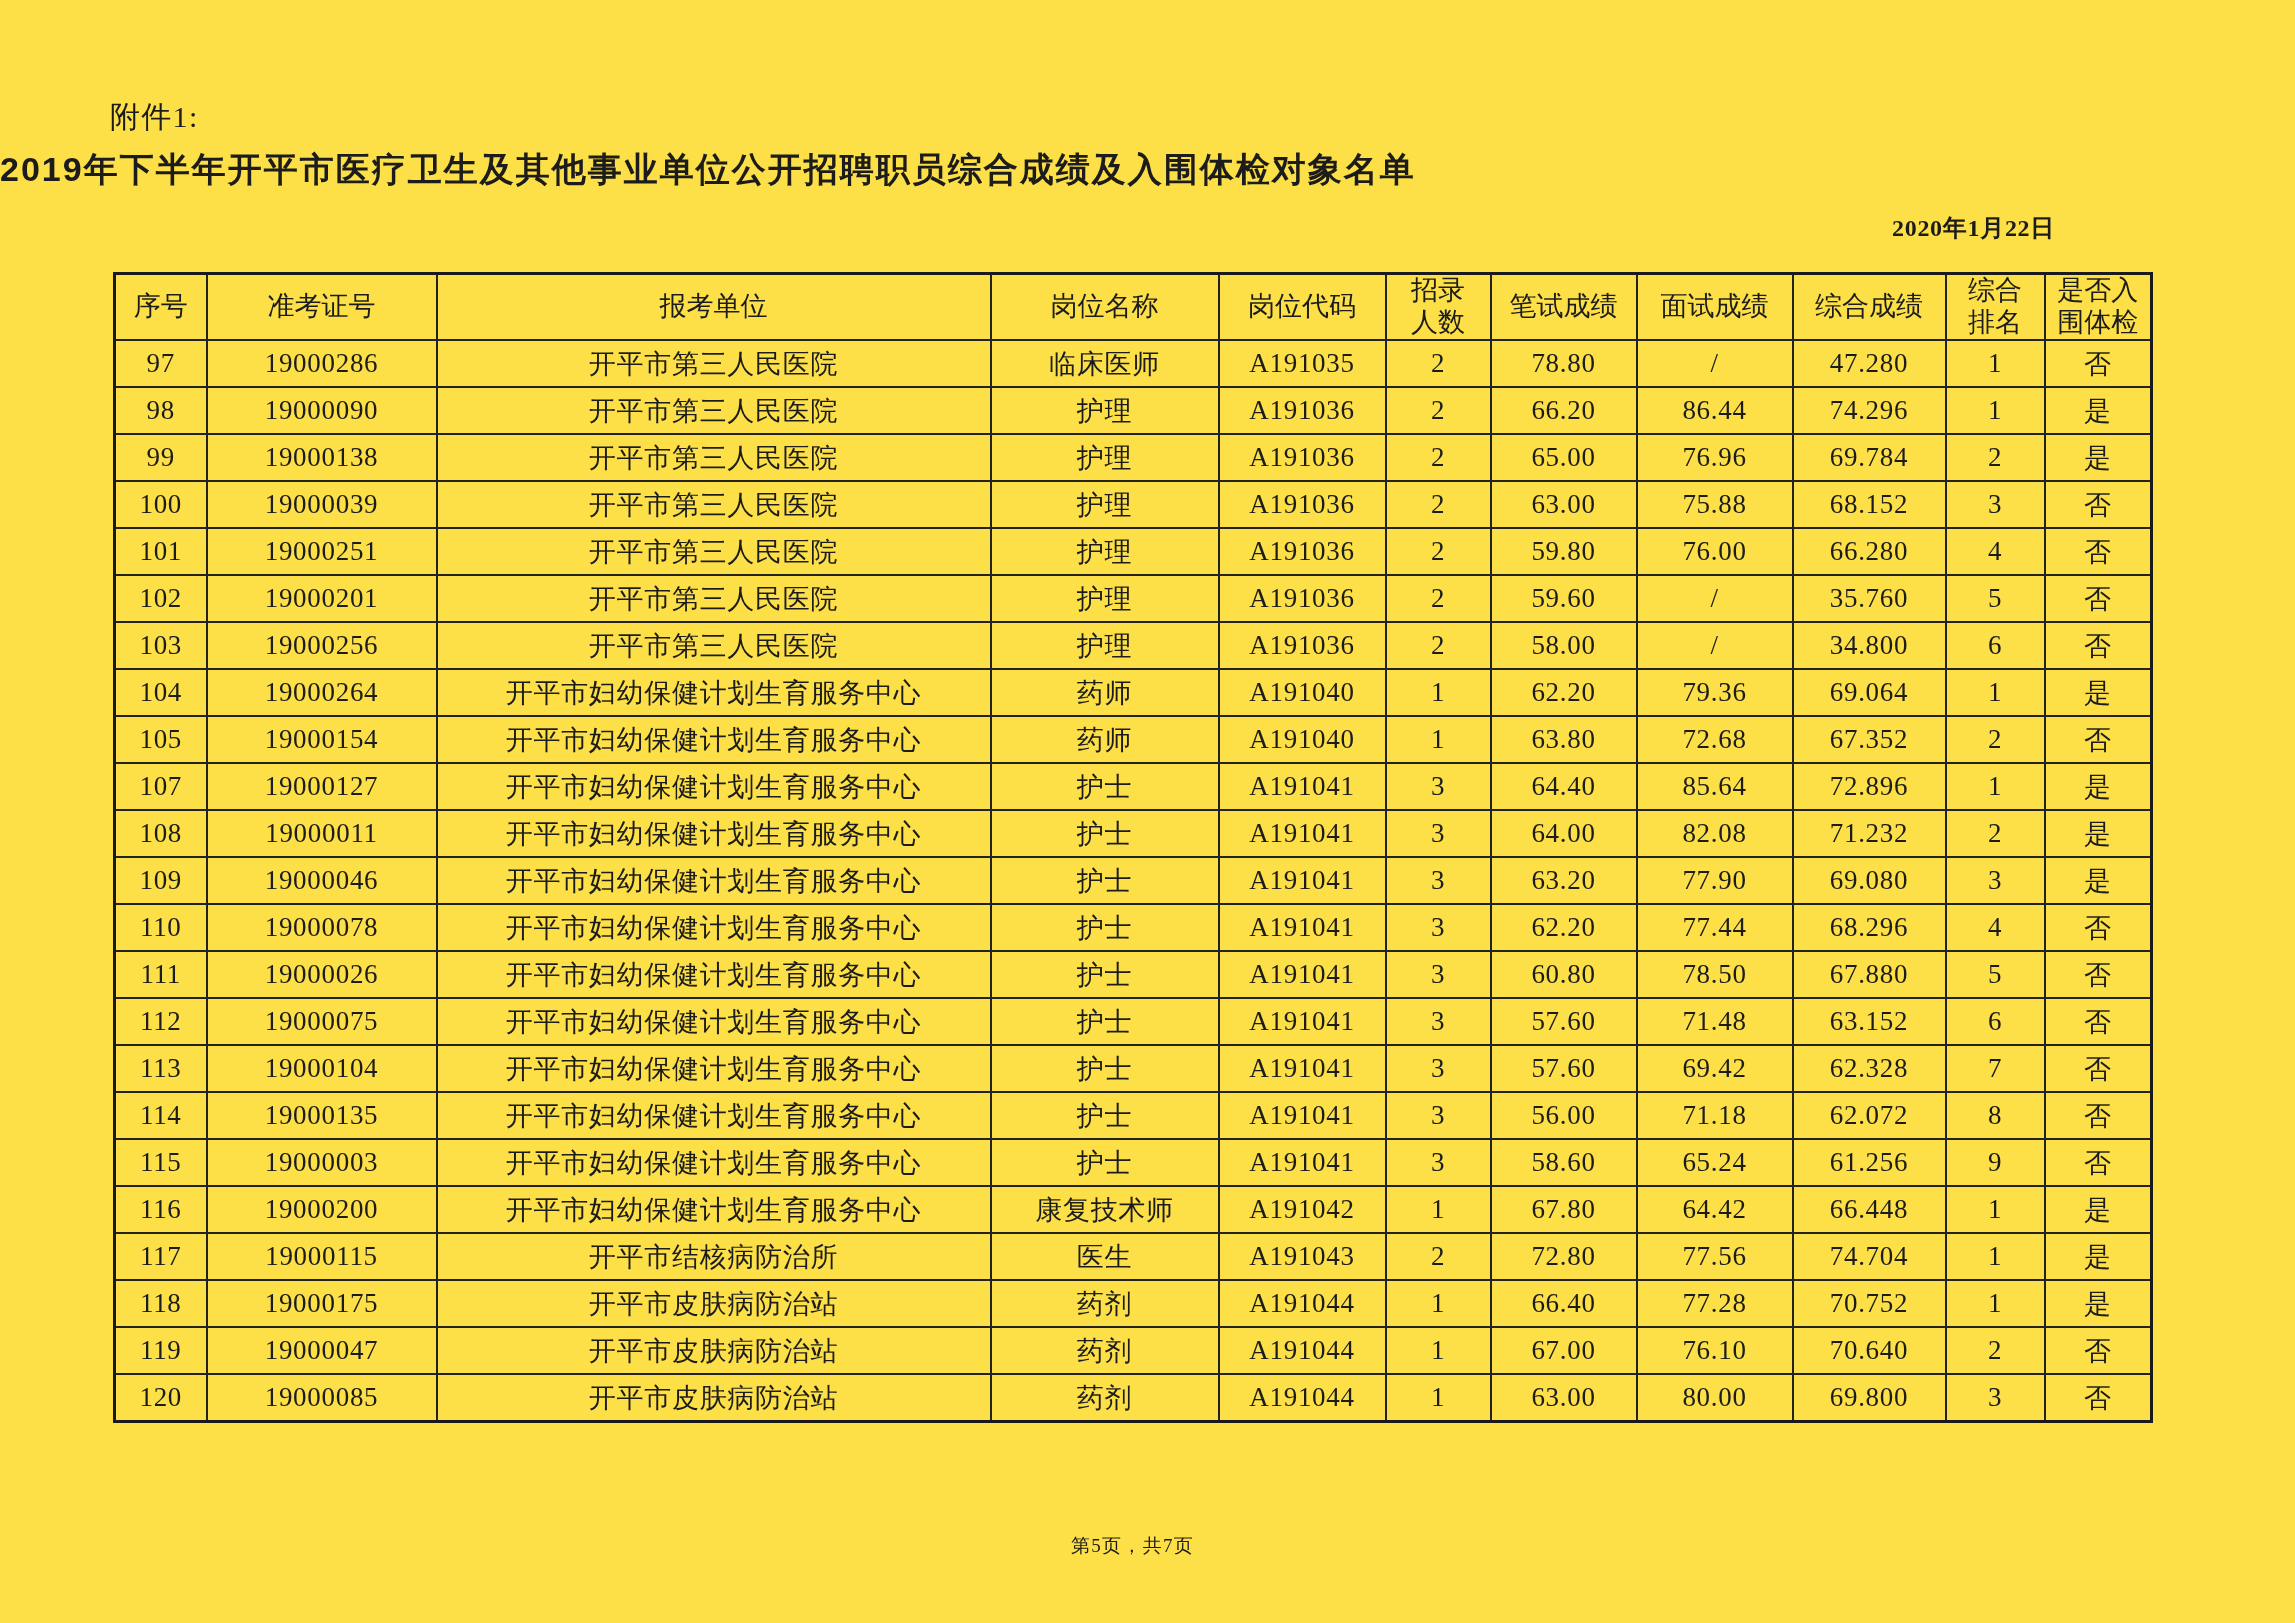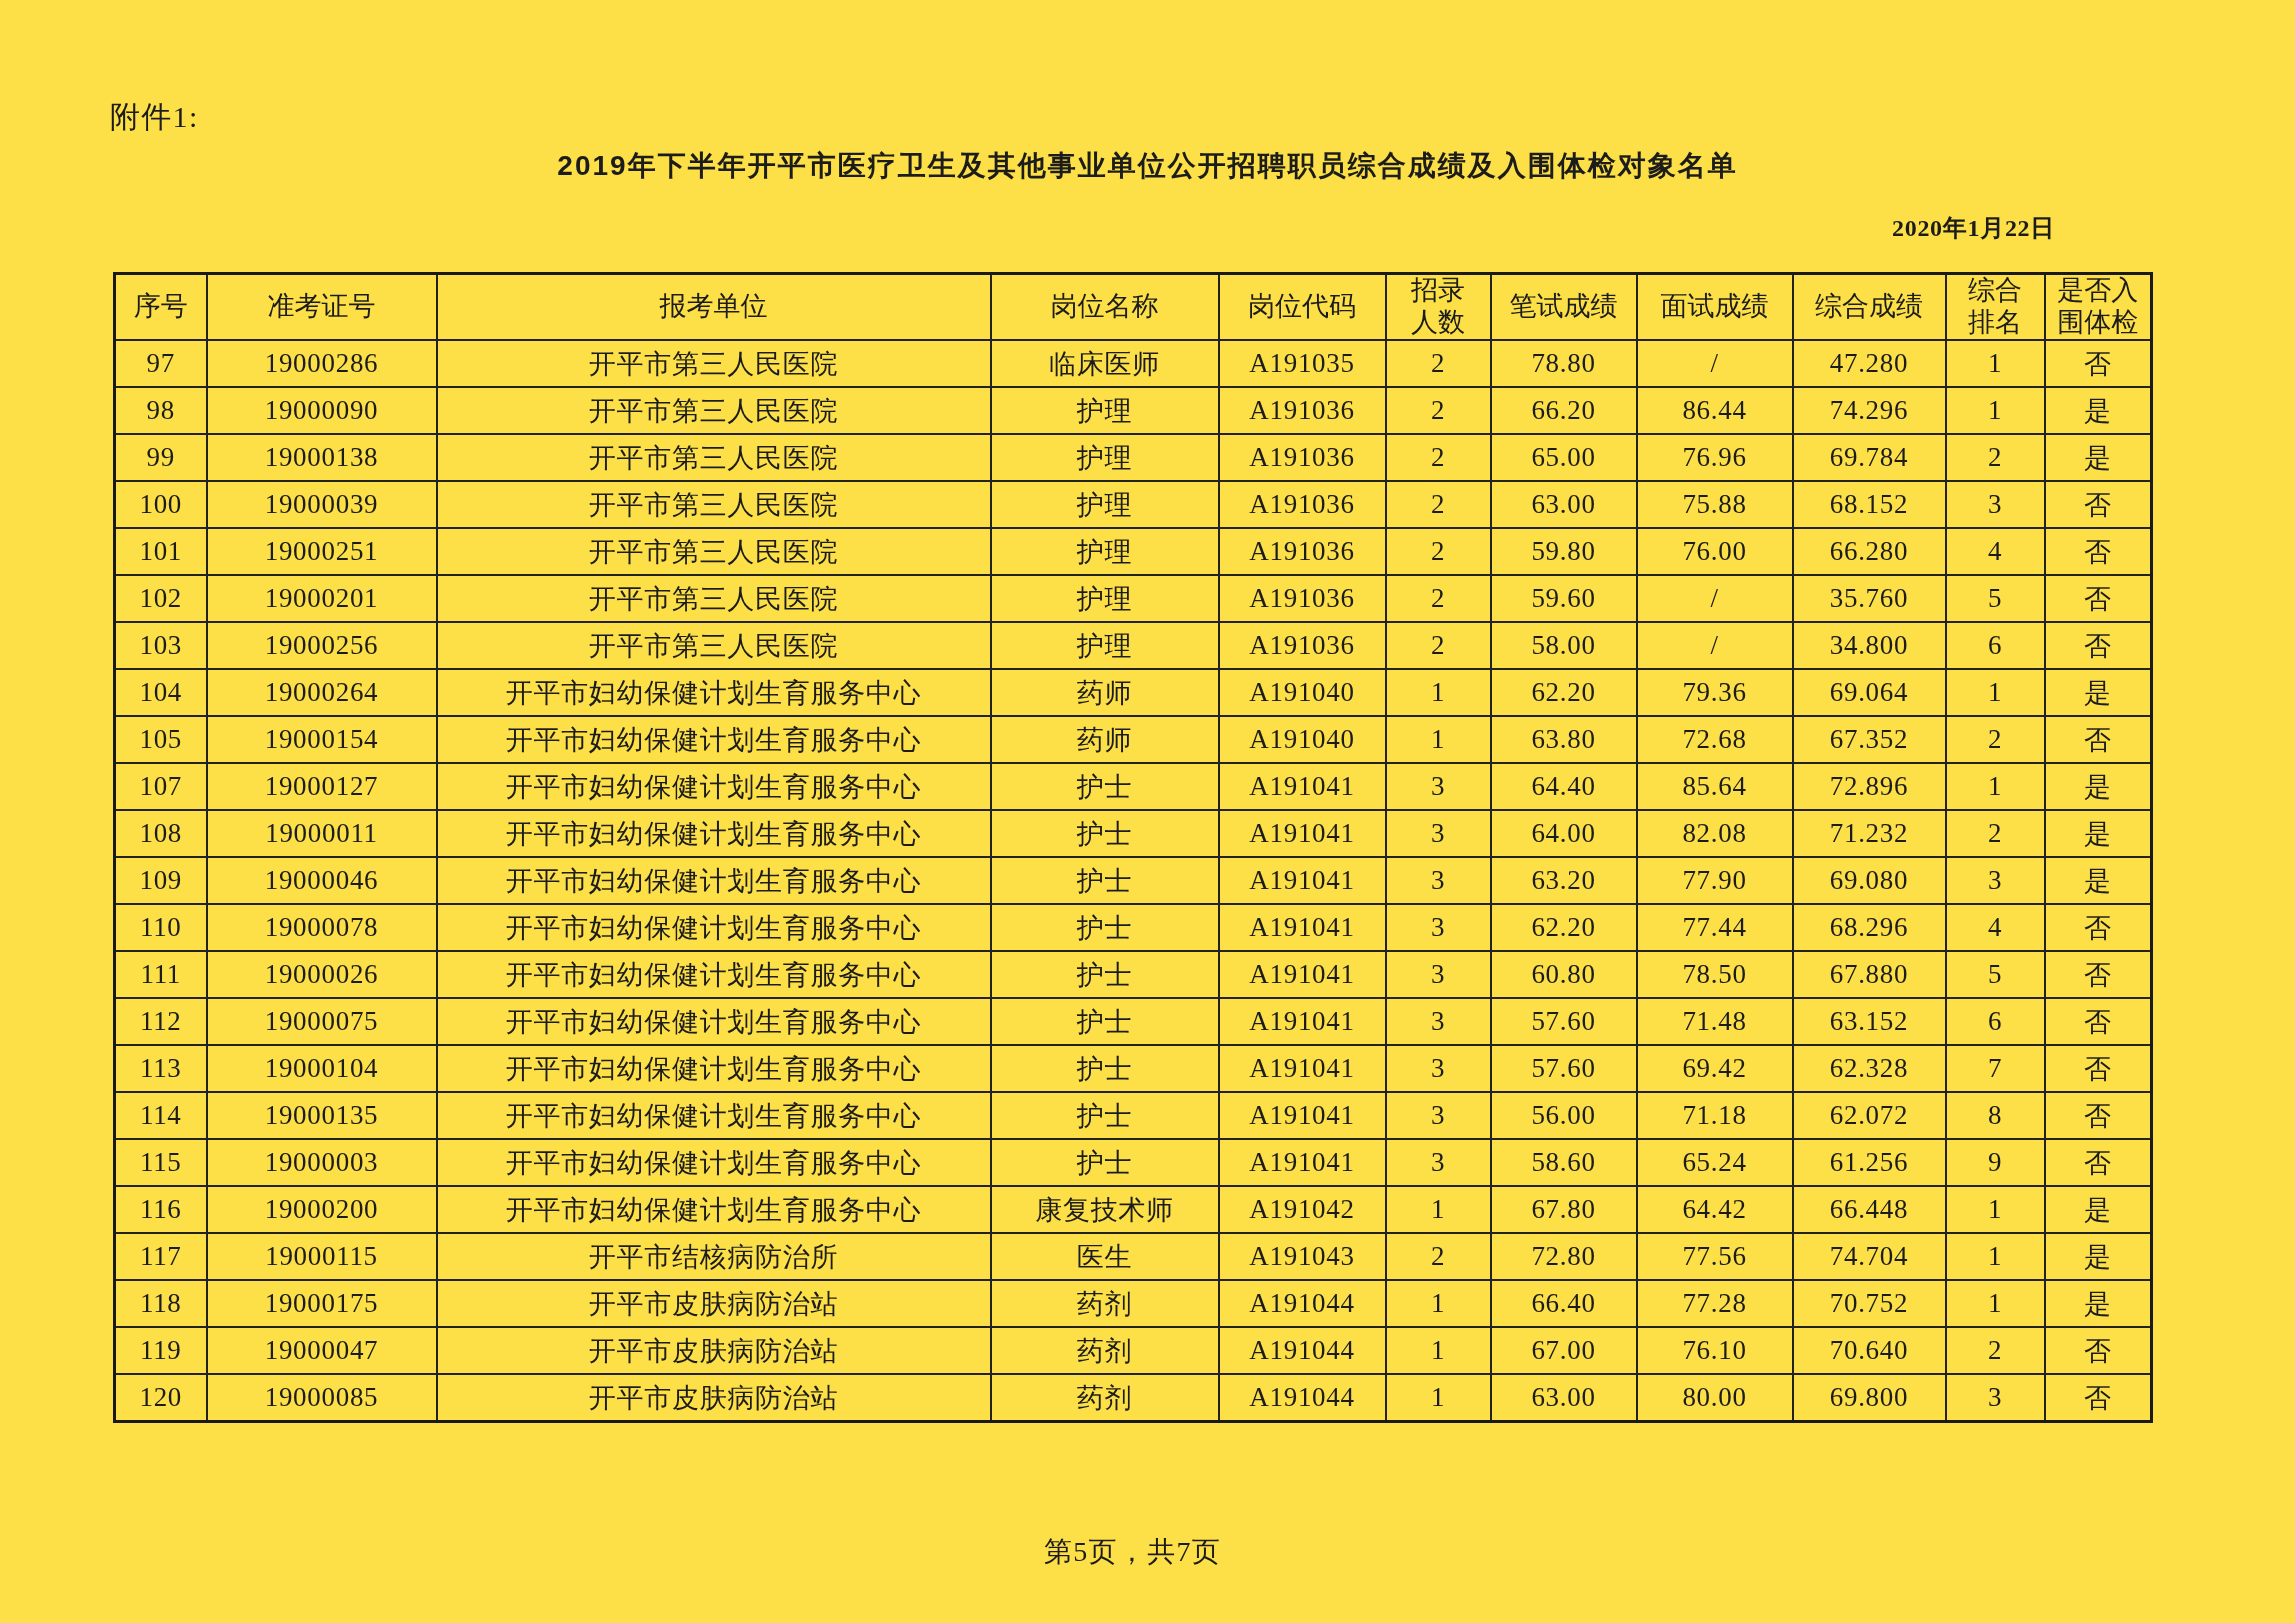--- a/index.html
+++ b/index.html
@@ -10,22 +10,22 @@
     font-family:"Liberation Serif","DejaVu Serif",serif;
     color:#1c1c1c;
     overflow:hidden;
   }
   .attachment{
     position:absolute;left:110px;top:97px;
     font-size:30px;letter-spacing:1.3px;
   }
   .title{
     position:absolute;left:0;top:147px;width:100%;
-    text-align:center;
-    font-size:28px;font-weight:bold;
+    text-align:left;
+    font-size:34px;font-weight:bold;
     font-family:"Liberation Sans","DejaVu Sans",sans-serif;
     letter-spacing:2px;
   }
   .date{
     position:absolute;top:212px;right:240px;
     font-size:24px;letter-spacing:0.7px;font-weight:bold;
   }
   table.results{
     position:absolute;left:113px;top:272px;
     width:2039px;
@@ -64,21 +64,21 @@
   col.c-gwdm{width:167px;}
   col.c-zlrs{width:105px;}
   col.c-bscj{width:146px;}
   col.c-mscj{width:156px;}
   col.c-zhcj{width:153px;}
   col.c-zhpm{width:99px;}
   col.c-srtj{width:107px;}
   .footer{
     position:absolute;left:113px;top:1533px;width:2039px;
     text-align:center;
-    font-size:28px;letter-spacing:1.3px;
+    font-size:19px;letter-spacing:1.3px;
   }
 </style>
 </head>
 <body>
 
 <div class="page">
 
   <div class="attachment">附件1:</div>
 
   <div class="title">2019年下半年开平市医疗卫生及其他事业单位公开招聘职员综合成绩及入围体检对象名单</div>

